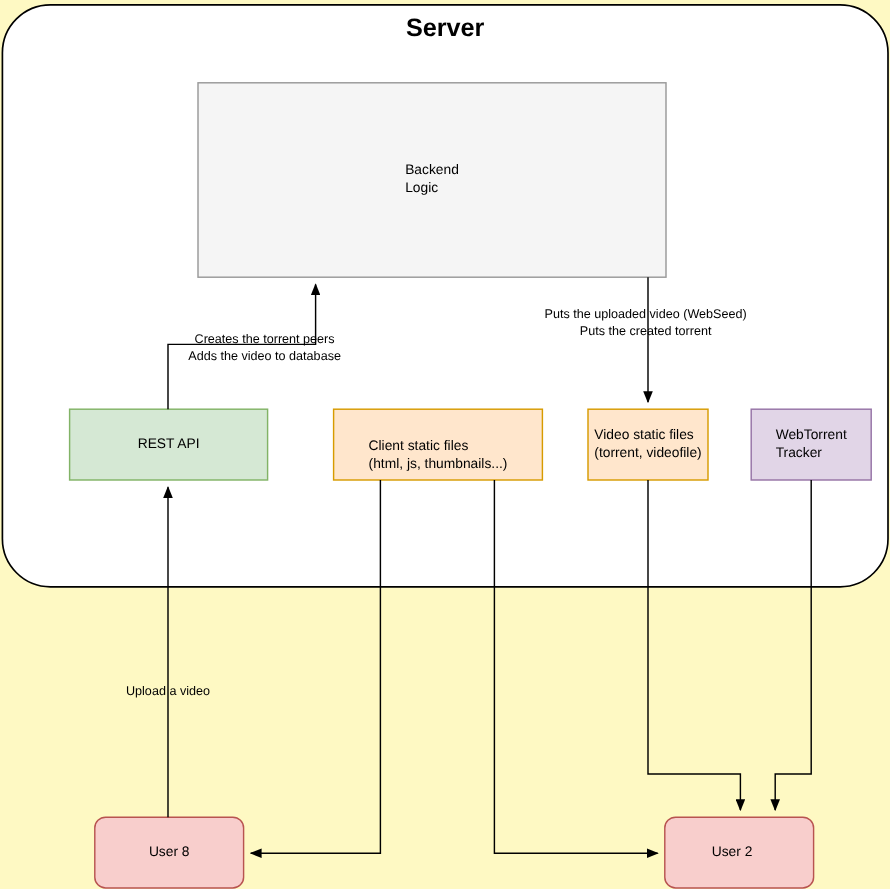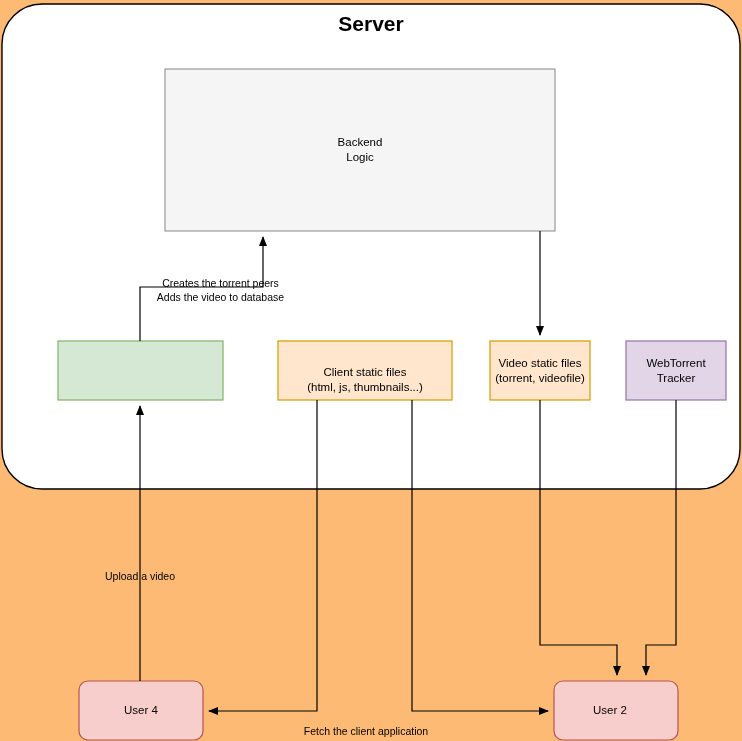--- a/index.html
+++ b/index.html
@@ -8,37 +8,36 @@
     background: #ffffff;
   }
   body {
     font-family: "Liberation Sans", sans-serif;
   }
   #canvas {
     position: relative;
     width: 742px;
     height: 741px;
     overflow: hidden;
-    background: #fdba74;
+    background: #fef9c3;
   }
   svg.layer {
     position: absolute;
     left: 0;
     top: 0;
     width: 742px;
     height: 741px;
     overflow: visible;
   }
   .node {
     position: absolute;
     box-sizing: border-box;
     display: flex;
     align-items: center;
     justify-content: center;
-    text-align: center;
     font-size: 11.5px;
     color: #000000;
     line-height: 1.28;
     white-space: pre-line;
   }
   .label {
     position: absolute;
     font-size: 10.5px;
     color: #000000;
     text-align: center;
@@ -97,37 +96,39 @@
     <path d="M540,400 L540,645 L617,645 L617,675" fill="none" stroke="#000000" stroke-width="1.2" marker-end="url(#arrow)"></path>
 
     <path d="M676,400 L676,645 L646,645 L646,675" fill="none" stroke="#000000" stroke-width="1.2" marker-end="url(#arrow)"></path>
   </svg>
 
   <div id="server-title">Server</div>
 
   <div class="node" style="left:165px; top:69px; width:390px; height:162px;">Backend
 Logic</div>
 
+  <div class="node" style="left:58px; top:341px; width:165px; height:59px;">REST API</div>
 
   <div class="node" style="left:278px; top:341px; width:174px; height:77px;">Client static files
 (html, js, thumbnails...)</div>
 
   <div class="node" style="left:490px; top:341px; width:100px; height:59px;">Video static files
 (torrent, videofile)</div>
 
   <div class="node" style="left:626px; top:341px; width:100px; height:59px;">WebTorrent
 Tracker</div>
 
-  <div class="node" style="left:79px; top:681px; width:124px; height:59px;">User 4</div>
+  <div class="node" style="left:79px; top:681px; width:124px; height:59px;">User 8</div>
 
   <div class="node" style="left:554px; top:681px; width:112px; height:59px;">User 2</div>
 
   <div class="label" style="left:128px; top:277px; width:185px;">Creates the torrent peers
 Adds the video to database</div>
 
+  <div class="label" style="left:440px; top:256px; width:196px;">Puts the uploaded video (WebSeed)
+Puts the created torrent</div>
 
   <div class="label" style="left:75px; top:534px; width:130px;margin-top:36px;">Upload a video</div>
 
 
 
-  <div class="label" style="left:285px; top:725px; width:162px;">Fetch the client application</div>
 
 </div>
 
 </body></html>

